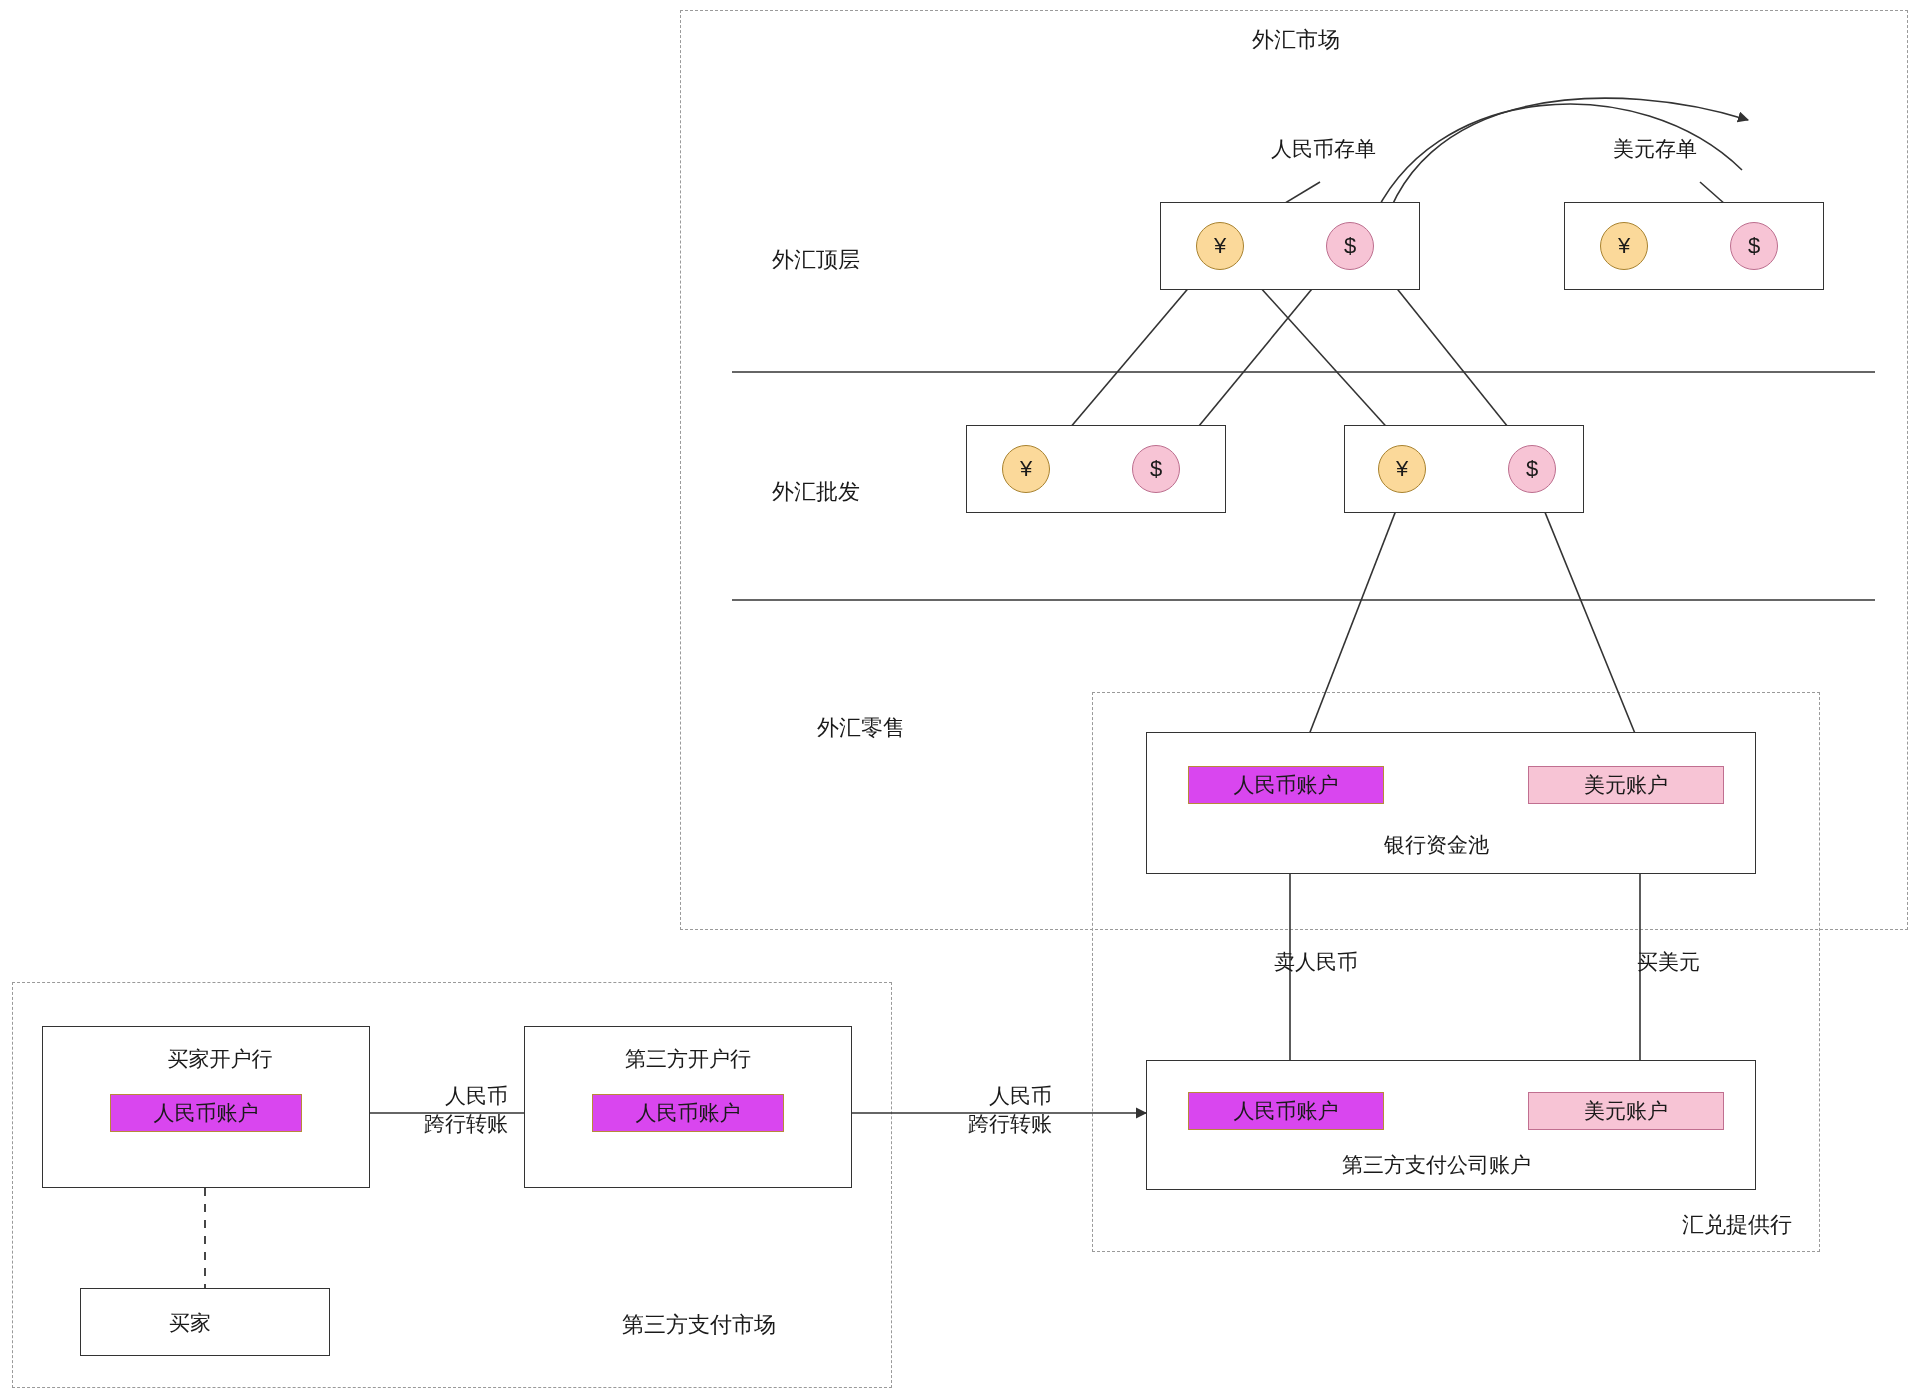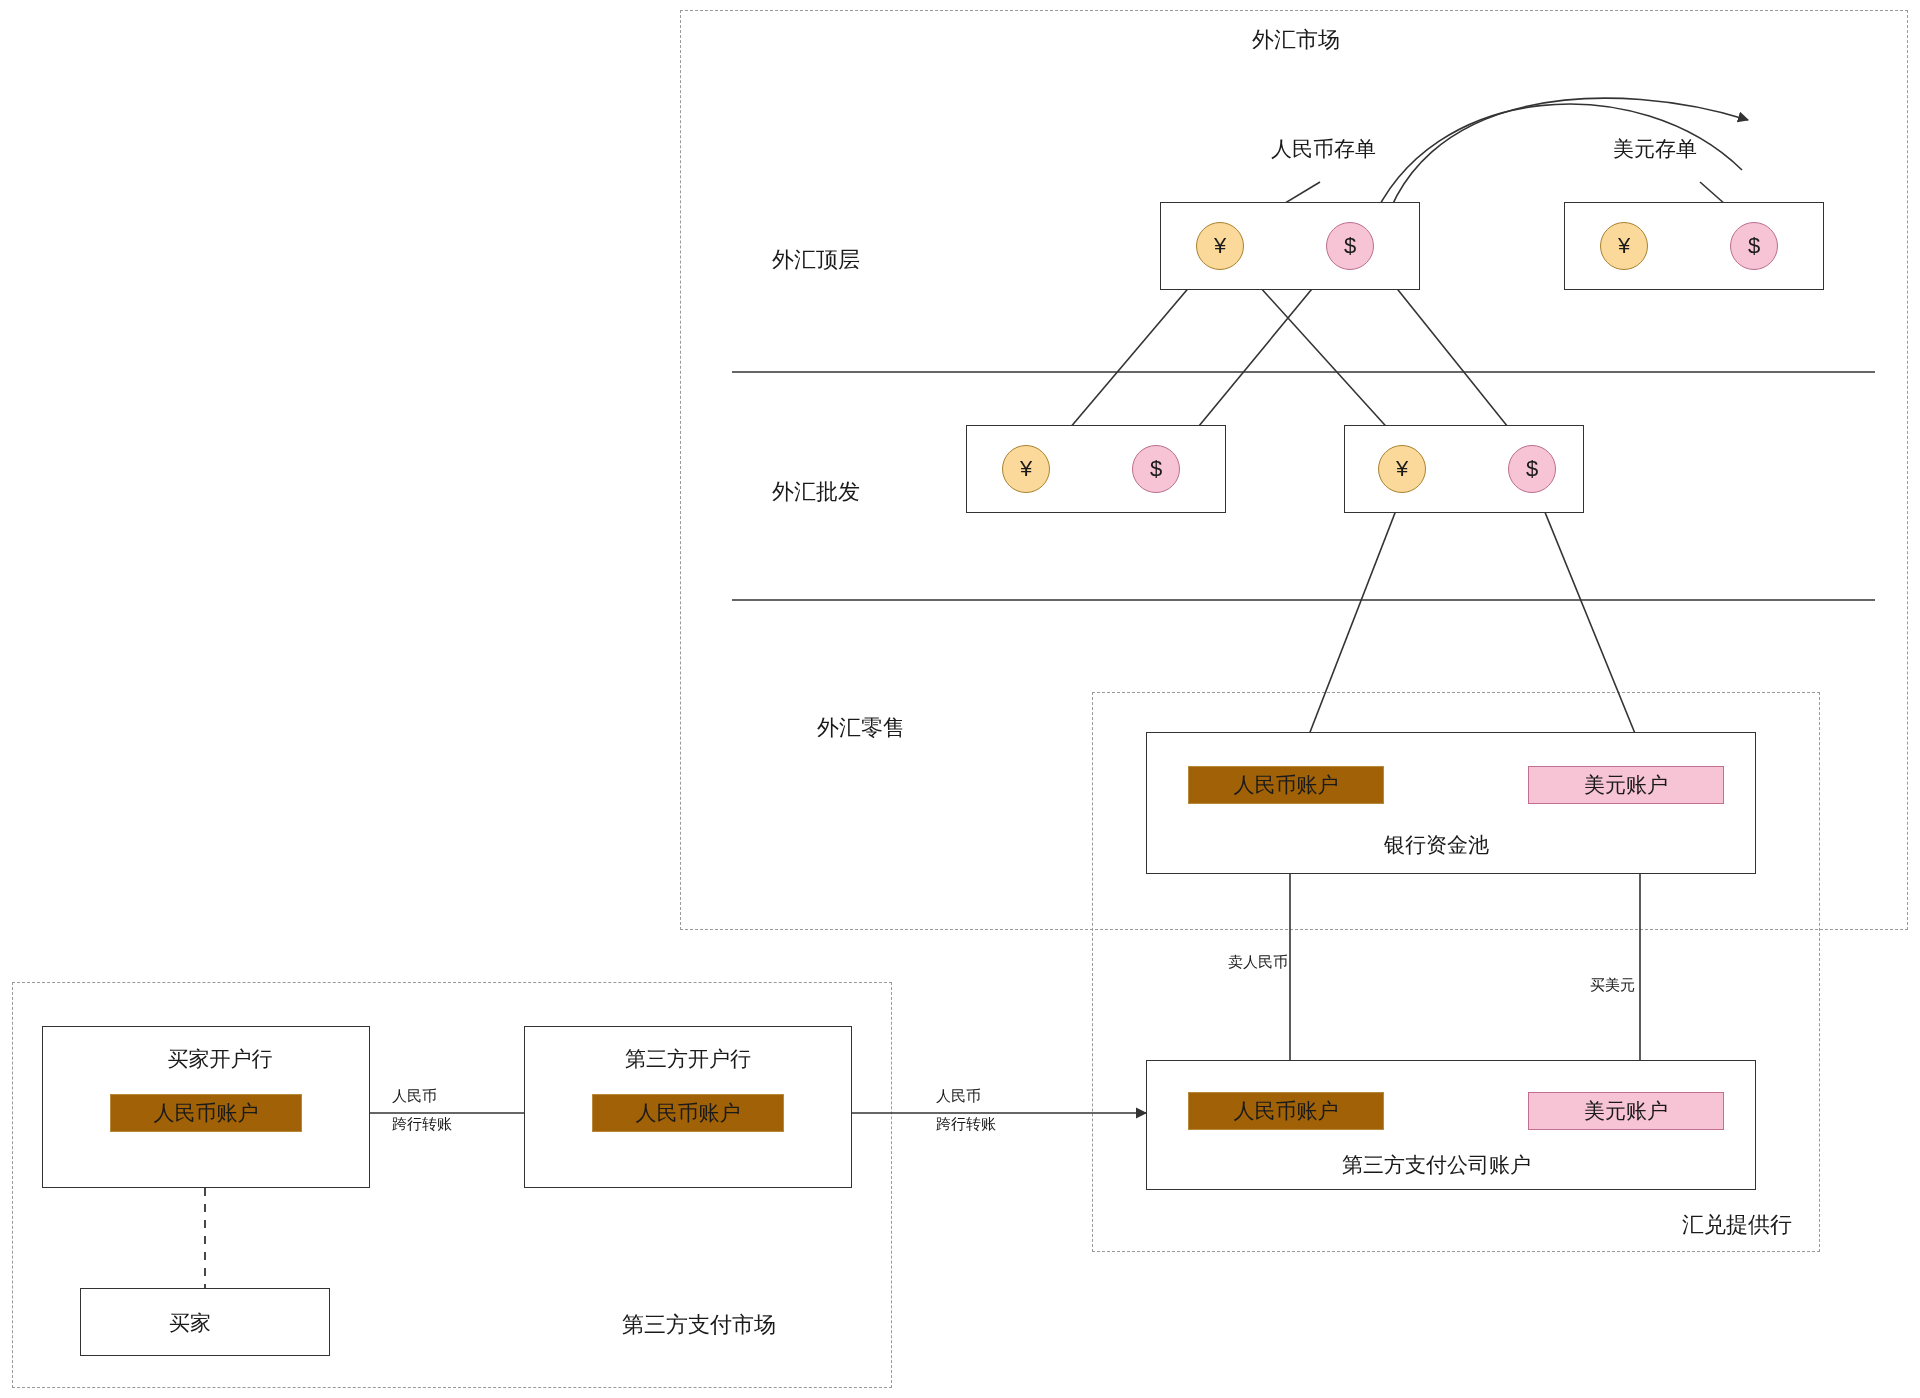--- a/index.html
+++ b/index.html
@@ -52,21 +52,21 @@
     position: absolute;
     box-sizing: border-box;
     border: 1.4px solid #4a4a4a;
     font-size: 21px;
     line-height: 36px;
     text-align: center;
     height: 38px;
     white-space: nowrap;
   }
   .chip-cny {
-    background: #a16207;
+    background: #d946ef;
     border-color: #b8893a;
     text-align: center;
   }
   .chip-usd {
     background: #f7c4d5;
     border-color: #c06f90;
   }
   .coin {
     position: absolute;
     width: 48px;
@@ -88,24 +88,24 @@
     border-color: #bc6e8e;
   }
   .tier-label {
     position: absolute;
     font-size: 22px;
     color: #1a1a1a;
     white-space: nowrap;
   }
   .flow-label {
     position: absolute;
-    font-size: 15px;
+    font-size: 21px;
     line-height: 28px;
     color: #1a1a1a;
-    text-align: left;
+    text-align: right;
     white-space: pre;
   }
   .title-label {
     position: absolute;
     font-size: 22px;
     color: #1a1a1a;
     white-space: nowrap;
     font-family: Liberation Serif, serif;
   }
 </style>
@@ -190,21 +190,21 @@
   <div class="label" style="left:1384px; top:832px;">银行资金池</div>
 
   <div class="solid-box" style="left:1146px; top:1060px; width:610px; height:130px;"></div>
   <div class="chip chip-cny" style="left:1188px; top:1092px; width:196px;">人民币账户</div>
   <div class="chip chip-usd" style="left:1528px; top:1092px; width:196px;">美元账户</div>
   <div class="label" style="left:1342px; top:1152px;">第三方支付公司账户</div>
 
   <div class="title-label" style="left:1682px; top:1210px;">汇兑提供行</div>
 
   <div class="flow-label" style="left:1228px; top:948px; width:130px;">卖人民币</div>
-  <div class="flow-label" style="left:1590px; top:971px; width:110px;">买美元</div>
+  <div class="flow-label" style="left:1590px; top:948px; width:110px;">买美元</div>
 
   <div class="solid-box" style="left:42px; top:1026px; width:328px; height:162px;"></div>
   <div class="label centered" style="left:42px; top:1046px; width:328px;padding-left:14px;">买家开户行</div>
   <div class="chip chip-cny" style="left:110px; top:1094px; width:192px;">人民币账户</div>
 
   <div class="solid-box" style="left:524px; top:1026px; width:328px; height:162px;"></div>
   <div class="label centered" style="left:524px; top:1046px; width:328px;">第三方开户行</div>
   <div class="chip chip-cny" style="left:592px; top:1094px; width:192px;">人民币账户</div>
 
   <div class="flow-label" style="left:392px; top:1082px; width:116px;">人民币

